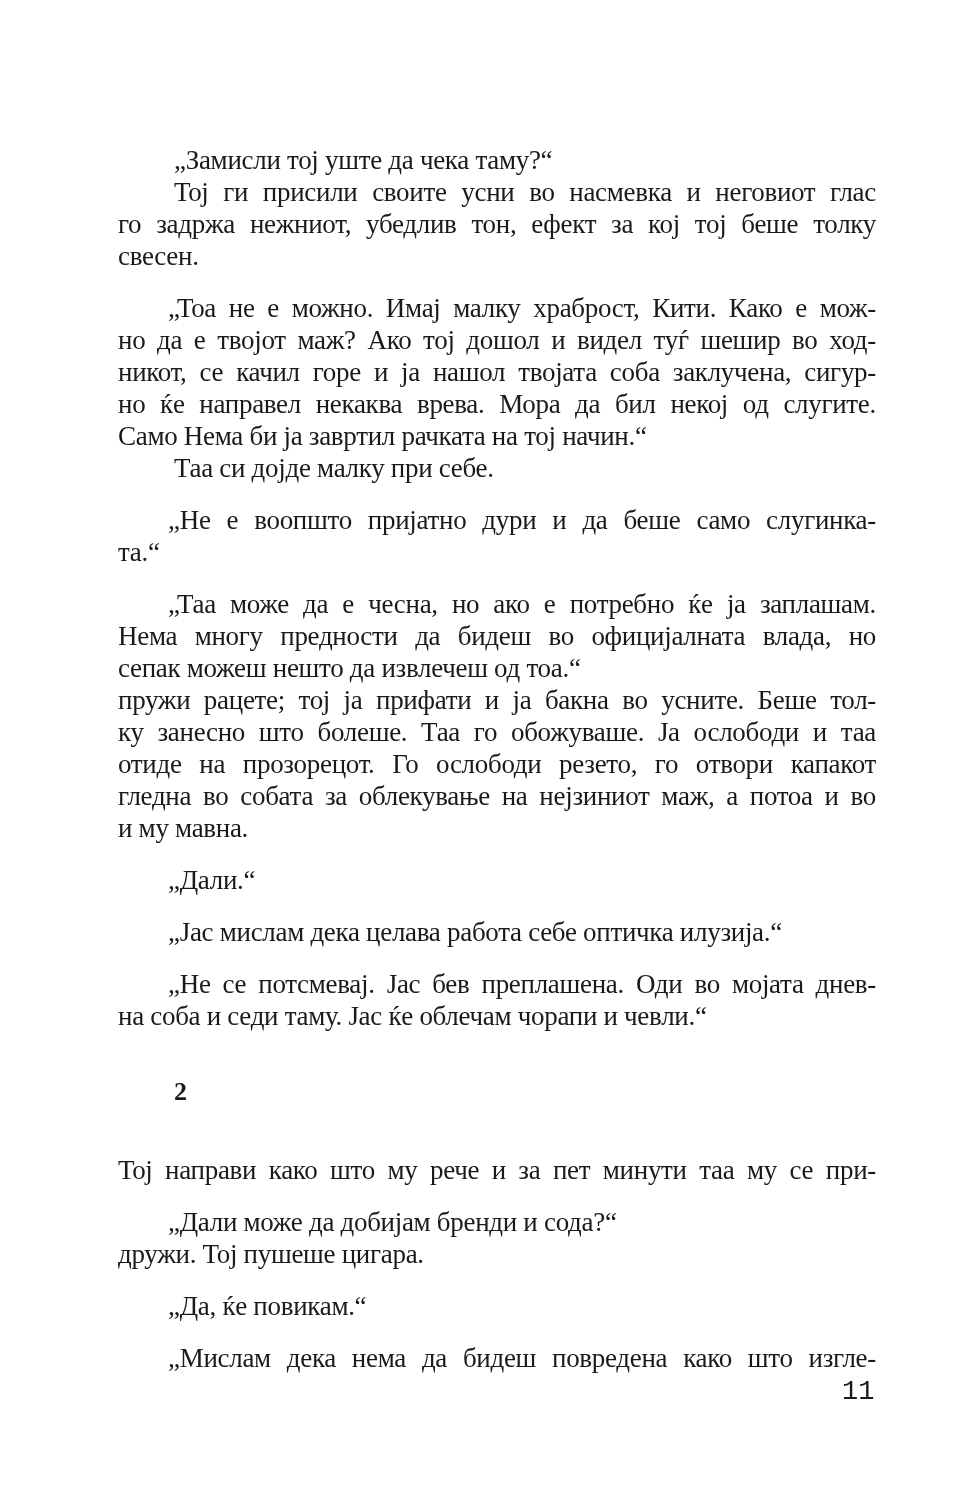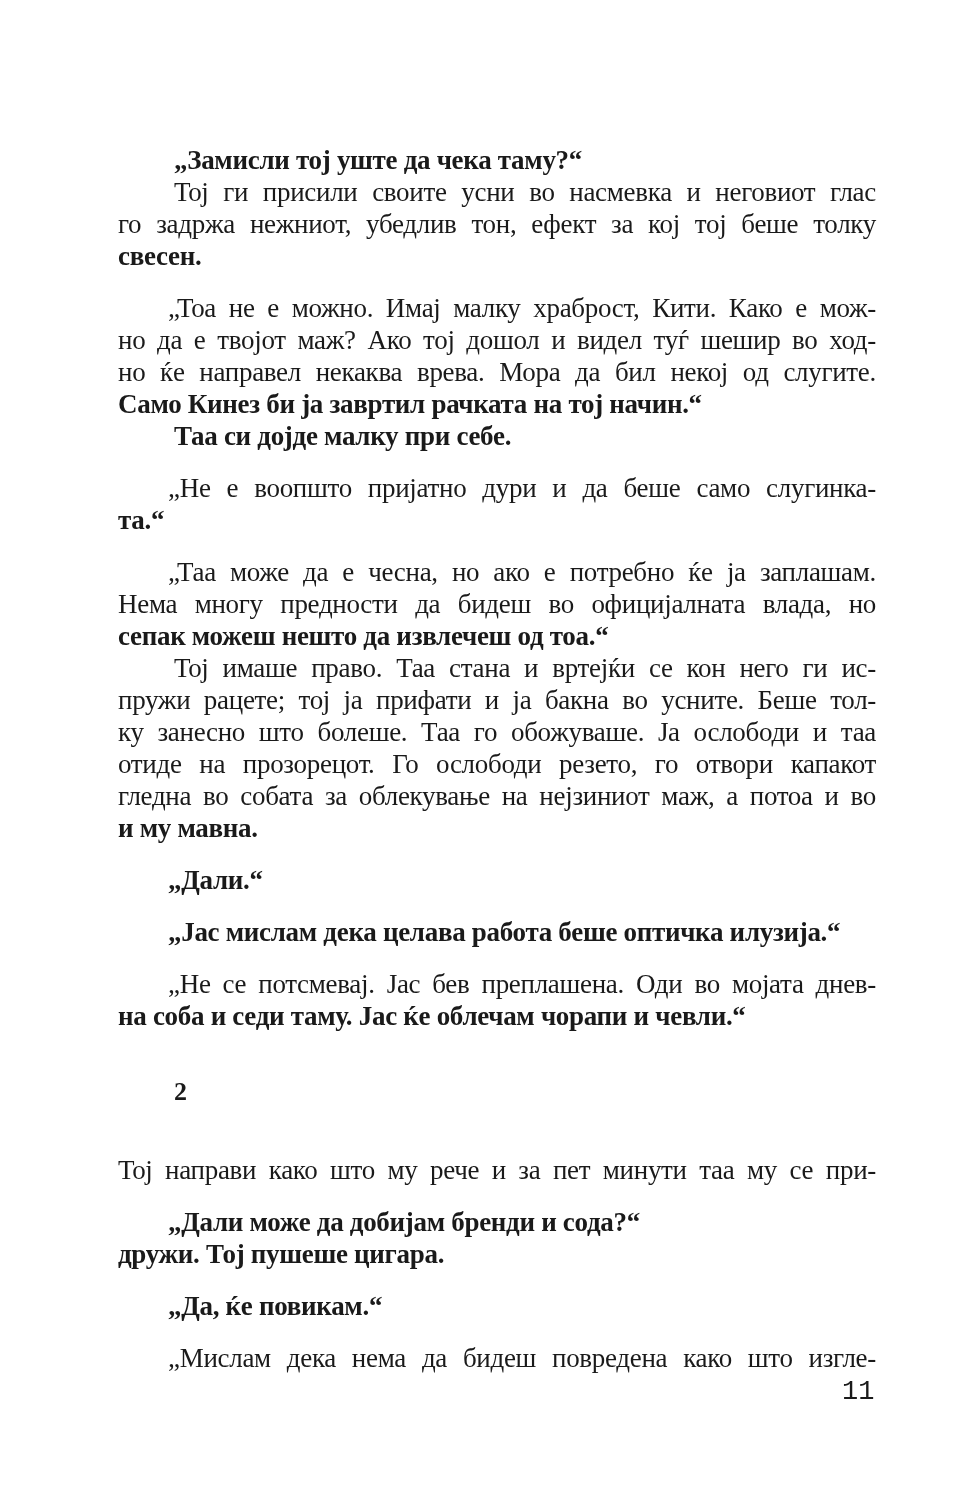--- a/index.html
+++ b/index.html
@@ -11,21 +11,21 @@
   }
   .body-text {
     position: absolute; left: 118px; top: 144px; width: 758px;
     font-size: 27px; line-height: 32px;
   }
   .line {
     display: block; height: 32px; white-space: nowrap;
     text-align: justify; text-align-last: justify;
     letter-spacing: -0.3px;
   }
-  .line.last { text-align-last: left; font-weight: bold; }
+  .line.last { text-align-last: left; }
   .line.indent { padding-left: 56px; }
   .line.indent-small { padding-left: 50px; margin-top: 20px; }
   .spacer { display: block; height: 32px; }
   .section-number {
     display: block; height: 32px; padding-left: 56px;
     font-weight: bold; font-size: 26px;
   }
   .page-number {
     position: absolute; left: 842px; top: 1376px;
     font-size: 27px; line-height: 32px; font-family: Liberation Mono, monospace;
@@ -38,42 +38,42 @@
   <div class="body-text">
 
     <span class="line indent last">„Замисли тој уште да чека таму?“</span>
 
     <span class="line indent">Тој ги присили своите усни во насмевка и неговиот глас</span>
     <span class="line">го задржа нежниот, убедлив тон, ефект за кој тој беше толку</span>
     <span class="line last">свесен.</span>
 
     <span class="line indent-small">„Тоа не е можно. Имај малку храброст, Кити. Како е мож-</span>
     <span class="line">но да е твојот маж? Ако тој дошол и видел туѓ шешир во ход-</span>
+    <span class="line">никот, се качил горе и ја нашол твојата соба заклучена, сигур-</span>
     <span class="line">но ќе направел некаква врева. Мора да бил некој од слугите.</span>
-    <span class="line last">Само Кинез би ја завртил рачката на тој начин.“</span>
+    <span class="line last">Само Нема би ја завртил рачката на тој начин.“</span>
 
     <span class="line indent last">Таа си дојде малку при себе.</span>
 
     <span class="line indent-small">„Не е воопшто пријатно дури и да беше само слугинка-</span>
     <span class="line last">та.“</span>
 
     <span class="line indent-small">„Таа може да е чесна, но ако е потребно ќе ја заплашам.</span>
     <span class="line">Нема многу предности да бидеш во официјалната влада, но</span>
     <span class="line last">сепак можеш нешто да извлечеш од тоа.“</span>
 
-    <span class="line indent">Тој имаше право. Таа стана и вртејќи се кон него ги ис-</span>
     <span class="line">пружи рацете; тој ја прифати и ја бакна во усните. Беше тол-</span>
     <span class="line">ку занесно што болеше. Таа го обожуваше. Ја ослободи и таа</span>
     <span class="line">отиде на прозорецот. Го ослободи резето, го отвори капакот</span>
     <span class="line">гледна во собата за облекување на нејзиниот маж, а потоа и во</span>
     <span class="line last">и му мавна.</span>
 
     <span class="line indent-small last">„Дали.“</span>
 
-    <span class="line indent-small last">„Јас мислам дека целава работа беше оптичка илузија.“</span>
+    <span class="line indent-small last">„Јас мислам дека целава работа себе оптичка илузија.“</span>
 
     <span class="line indent-small">„Не се потсмевај. Јас бев преплашена. Оди во мојата днев-</span>
     <span class="line last">на соба и седи таму. Јас ќе облечам чорапи и чевли.“</span>
 
     <span class="spacer"></span>
     <span class="spacer" style="height:12px"></span>
 
     <span class="section-number">2</span>
 
     <span class="spacer"></span>

